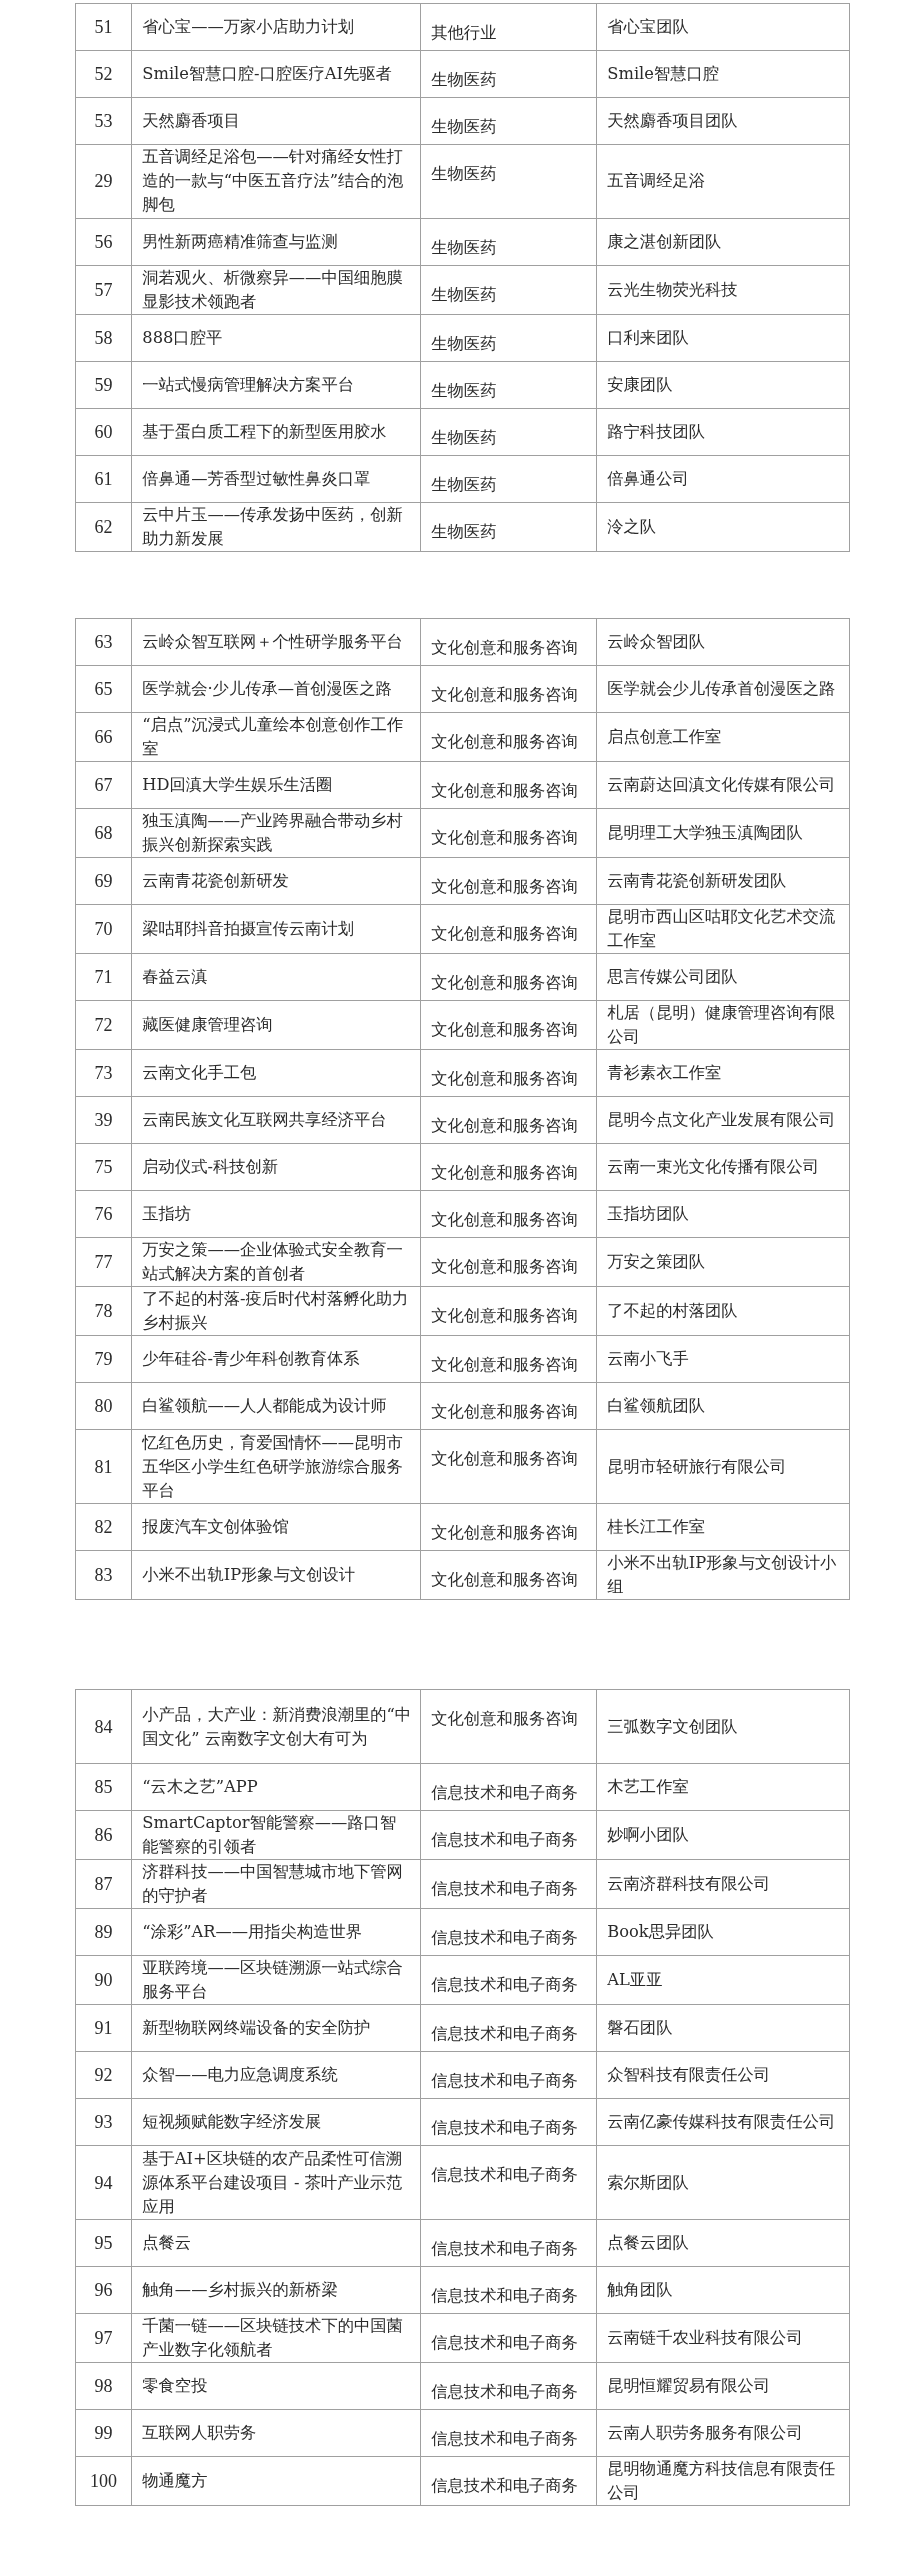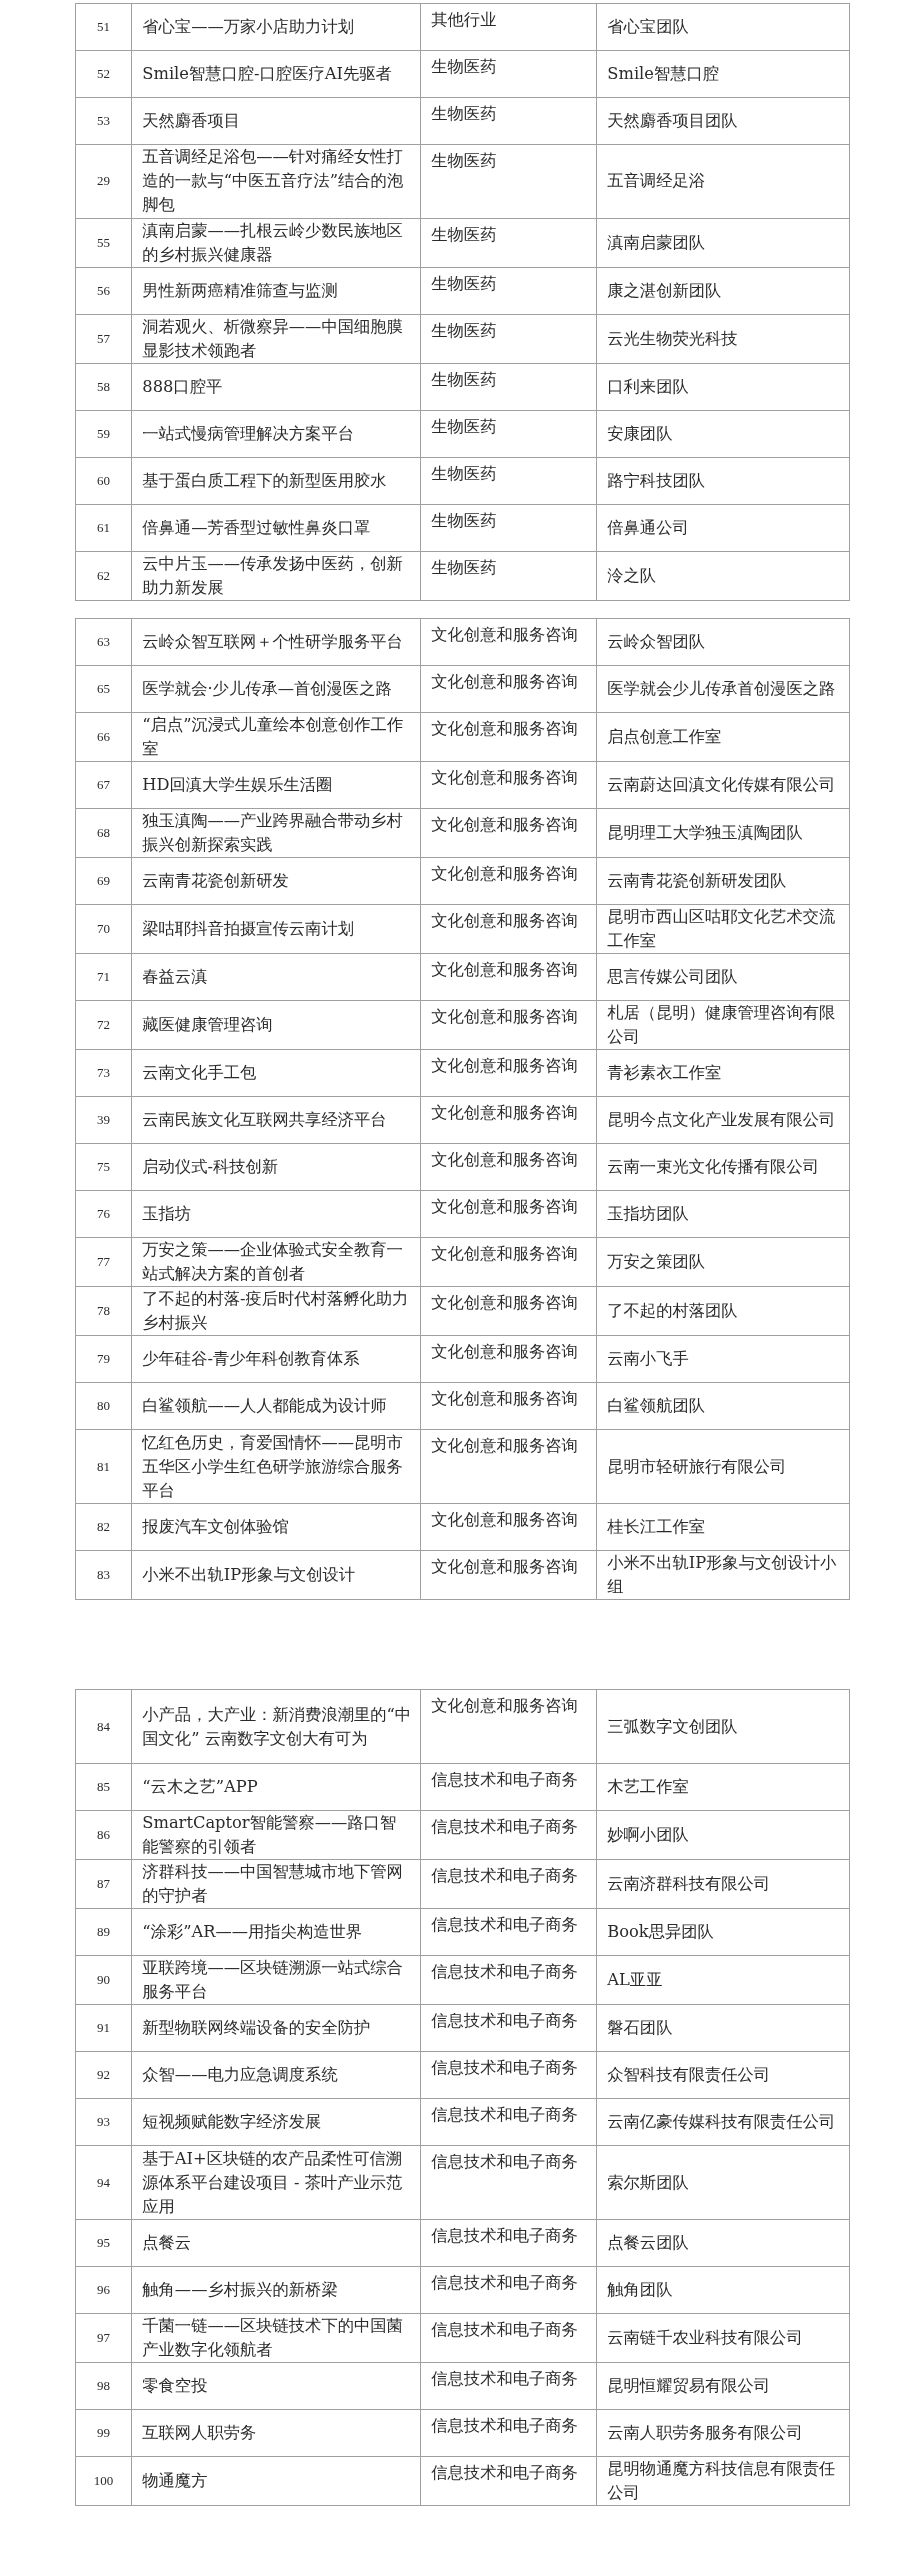--- a/index.html
+++ b/index.html
@@ -4,26 +4,26 @@
 <style>
   html, body { margin: 0; padding: 0; background: #ffffff; }
   body { width: 925px; height: 2576px; position: relative; overflow: hidden;
          font-family: "DejaVu Serif", "Liberation Serif", serif; color: #2b2b2b; }
   .segment { position: absolute; left: 75px; width: 772px; border-collapse: collapse;
              table-layout: fixed; }
   .segment td { border: 1.7px solid #a0a0a0; vertical-align: middle; padding: 0 8.6px 0 10.3px;
                 font-size: 16.3px; line-height: 24px; height: 47px; box-sizing: border-box;
                 word-break: break-all; }
   .segment tr.tall td { height: 74px; }
-  .segment td.num { text-align: center; padding: 0; font-family: "Liberation Serif", serif; font-size: 13px; }
+  .segment td.num { text-align: center; padding: 0; font-family: "Liberation Serif", serif; font-size: 18px; }
   .segment col.c1 { width: 56px; }
   .segment col.c2 { width: 289px; }
   .segment col.c3 { width: 176px; }
   .segment col.c4 { width: 253px; }
-  .segment td.cat { vertical-align: top; padding-top: 4px; }
+  .segment td.cat { vertical-align: top; padding-top: 18px; font-family: Liberation Mono, monospace; }
 </style>
 </head>
 <body>
 
 <table class="segment" id="seg0" style="top:2.6px;">
   <colgroup>
       <col class="c1">
       <col class="c2">
       <col class="c3">
       <col class="c4">
@@ -45,26 +45,20 @@
         <td class="num">53</td>
         <td class="proj">天然麝香项目</td>
         <td class="cat">生物医药</td>
         <td class="team">天然麝香项目团队</td>
       </tr>
       <tr class="tall">
         <td class="num">29</td>
         <td class="proj">五音调经足浴包——针对痛经女性打造的一款与“中医五音疗法”结合的泡脚包</td>
         <td class="cat">生物医药</td>
         <td class="team">五音调经足浴</td>
-      </tr>
-      <tr>
-        <td class="num">55</td>
-        <td class="proj">滇南启蒙——扎根云岭少数民族地区的乡村振兴健康器</td>
-        <td class="cat">生物医药</td>
-        <td class="team">滇南启蒙团队</td>
       </tr>
       <tr>
         <td class="num">56</td>
         <td class="proj">男性新两癌精准筛查与监测</td>
         <td class="cat">生物医药</td>
         <td class="team">康之湛创新团队</td>
       </tr>
       <tr>
         <td class="num">57</td>
         <td class="proj">洞若观火、析微察异——中国细胞膜显影技术领跑者</td>

